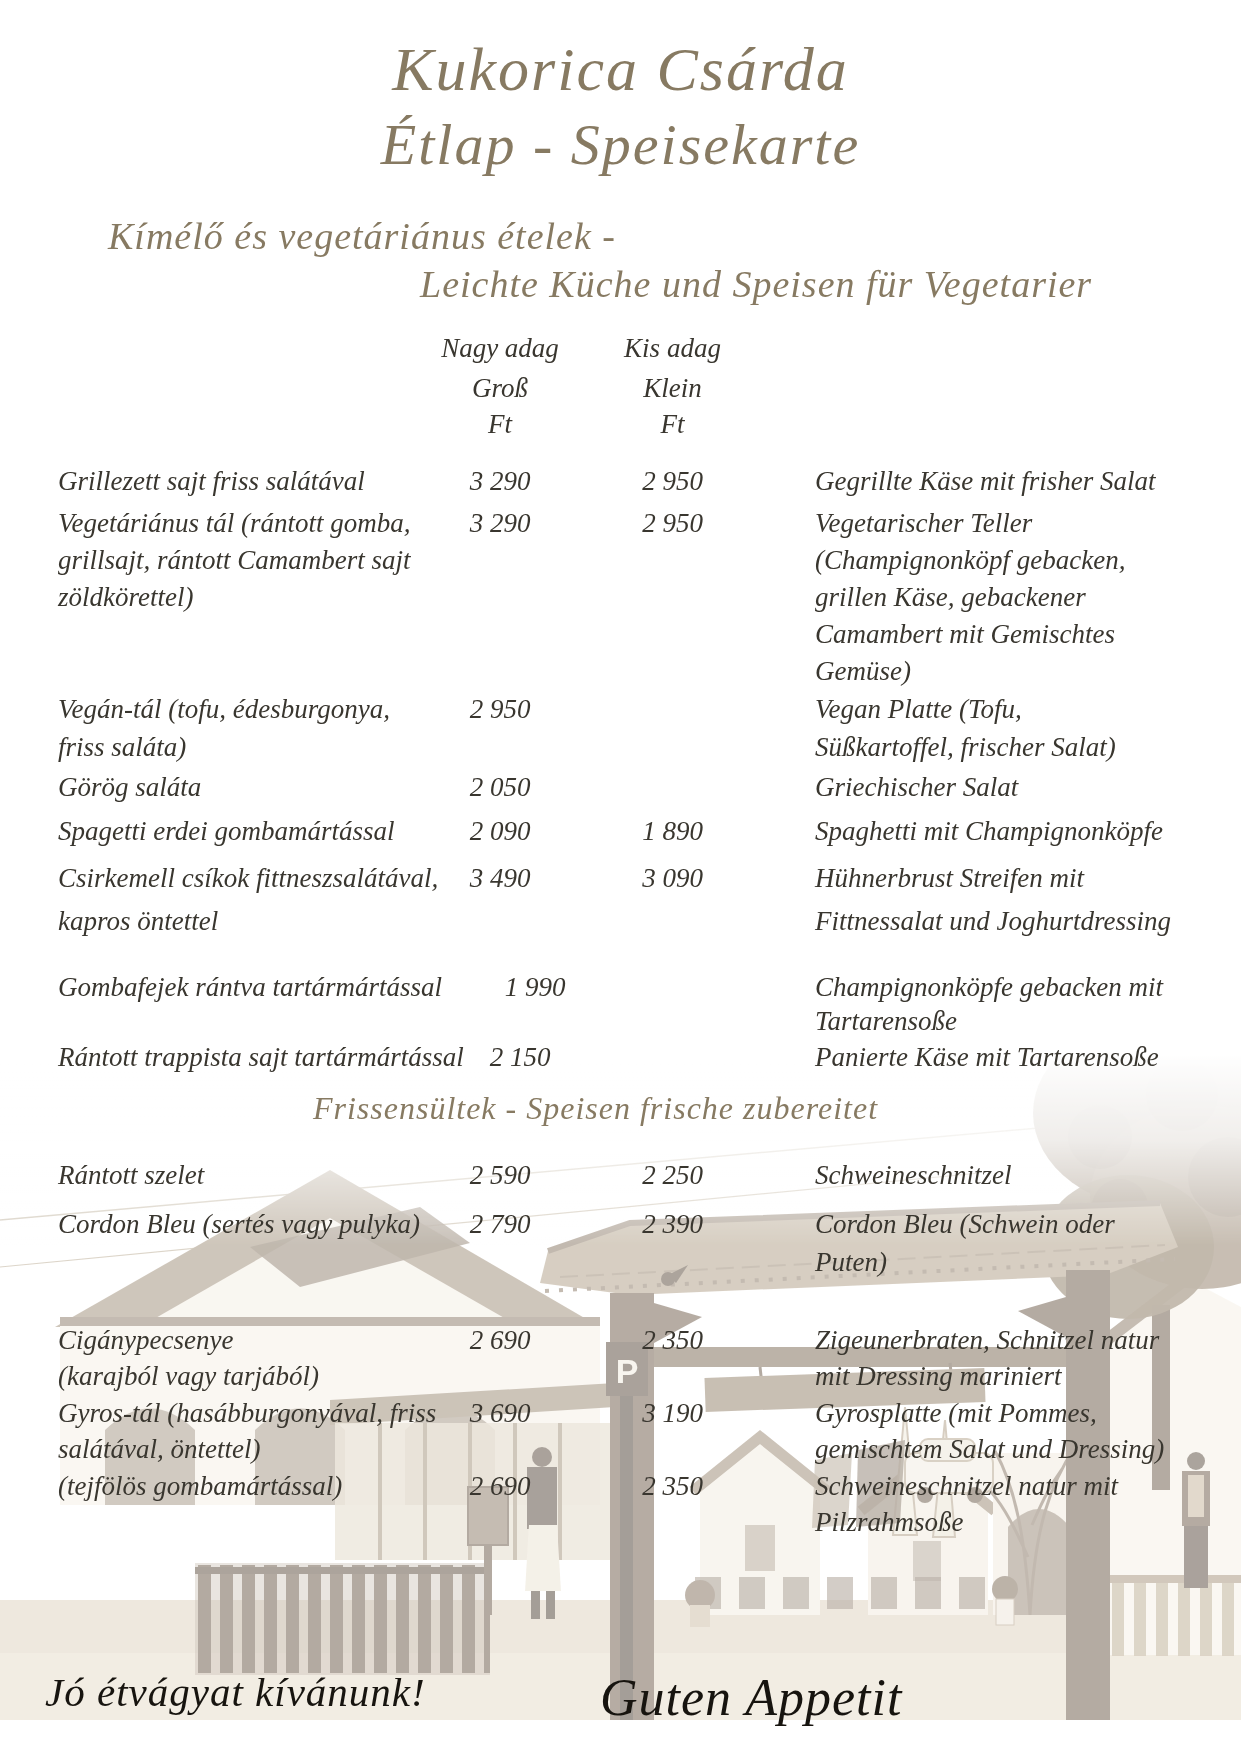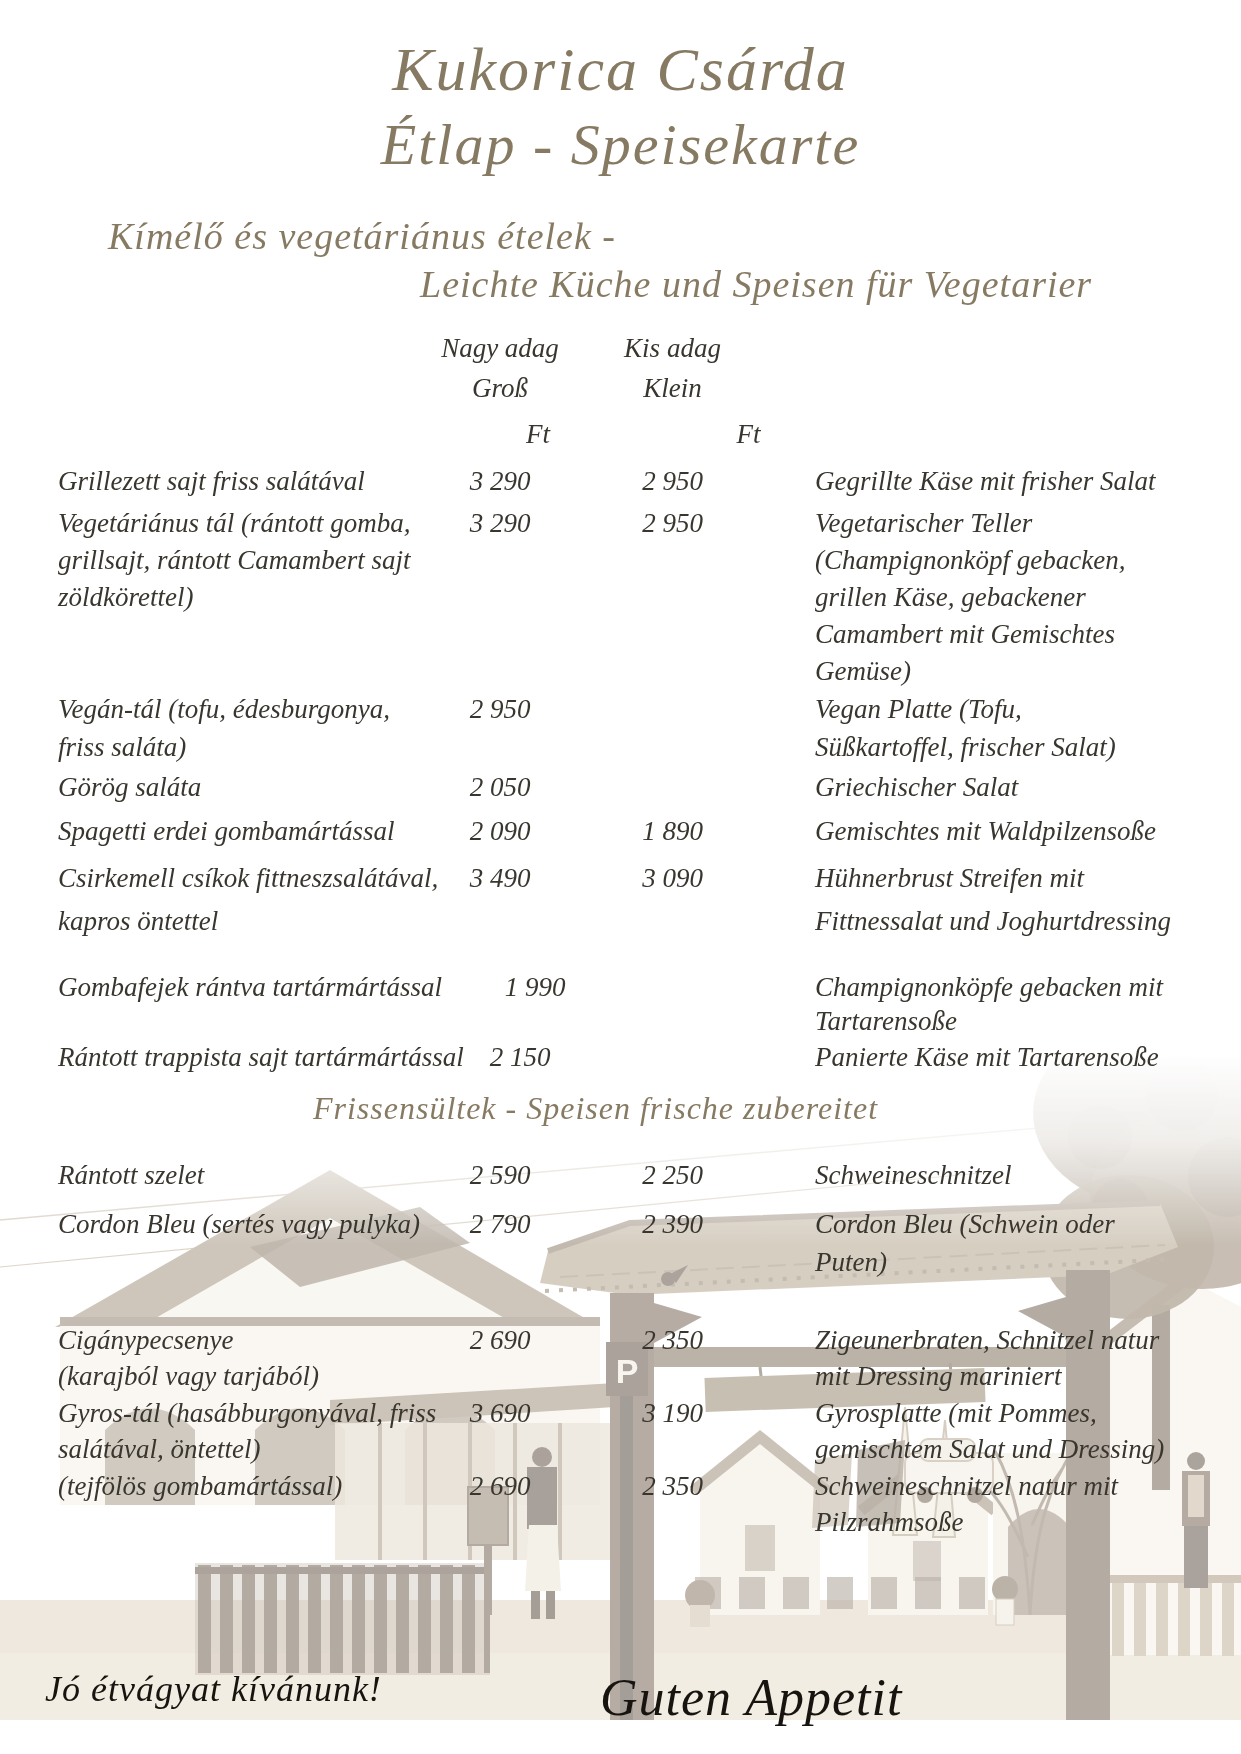--- a/index.html
+++ b/index.html
@@ -21,37 +21,37 @@
   .s2head{top:1090px;left:0;width:100%;text-align:center;padding-right:50px;box-sizing:border-box;font-size:32px;}
   
   .gridblock{left:0;right:0;}
   .row{display:grid;grid-template-columns:367px 150px 195px 45px 1fr;
        padding:0 80px 0 58px;}
   .ln{font-style:italic;font-size:27px;line-height:38px;color:#39362f;white-space:nowrap;}
   .c-l,.c-s{text-align:center;}
   .phead{top:330px;}
   .ph .ln{line-height:36px;}
   .ph2{margin-top:4px;}
-  .ph3{margin-top:10px;gap:38px;}
+  .ph3{}
   .s1rows{top:462px;}
   .s2rows{top:1156px;}
   .r1{margin-bottom:5px;}
   .r2 .ln{line-height:37px;}
   .r3{margin-bottom:2px;}
   .r4{margin-bottom:6px;}
   .r5{margin-bottom:7px;}
   .r6{margin-bottom:27px;} .r6 .ln{line-height:43px;}
   .r7 .ln{line-height:34px;} .r7 .c-l .ln{transform:translateX(35px);}
   .r8 .c-l .ln{transform:translateX(20px);}
   .q1{margin-bottom:11px;}
   .q2{margin-bottom:41px;}
   .q3{margin-bottom:1px;} .q3 .ln{line-height:36px;}
   .q4{margin-bottom:1px;} .q4 .ln{line-height:36px;}
   .q5 .ln{line-height:36px;}
-  .f-hu{top:1668px;left:45px;font-style:italic;font-size:36px;color:#17140f;letter-spacing:1px;}
+  .f-hu{top:1668px;left:45px;font-style:italic;font-size:41px;color:#17140f;letter-spacing:1px;}
   .f-de{top:1668px;left:600px;font-style:italic;font-size:52px;color:#17140f;letter-spacing:1px;}
 </style>
 </head>
 <body>
 
 <div class="page">
 
   <div id="photo">
     <svg width="1241" height="665" viewBox="0 0 1241 665">
 
@@ -314,21 +314,21 @@
           <div class="ln">Spagetti erdei gombamártással</div>
         </div>
       <div class="c-l">
           <div class="ln">2 090</div>
         </div>
       <div class="c-s">
           <div class="ln">1 890</div>
         </div>
       <div></div>
       <div class="c-de">
-          <div class="ln">Gemischtes mit Waldpilzensoße</div>
+          <div class="ln">Spaghetti mit Champignonköpfe</div>
         </div>
     </div>
 
     <div class="row r6">
       <div class="c-hu">
         <div class="ln">Csirkemell csíkok fittneszsalátával,</div>
         <div class="ln">kapros öntettel</div>
       </div>
       <div class="c-l">
           <div class="ln">3 490</div>

